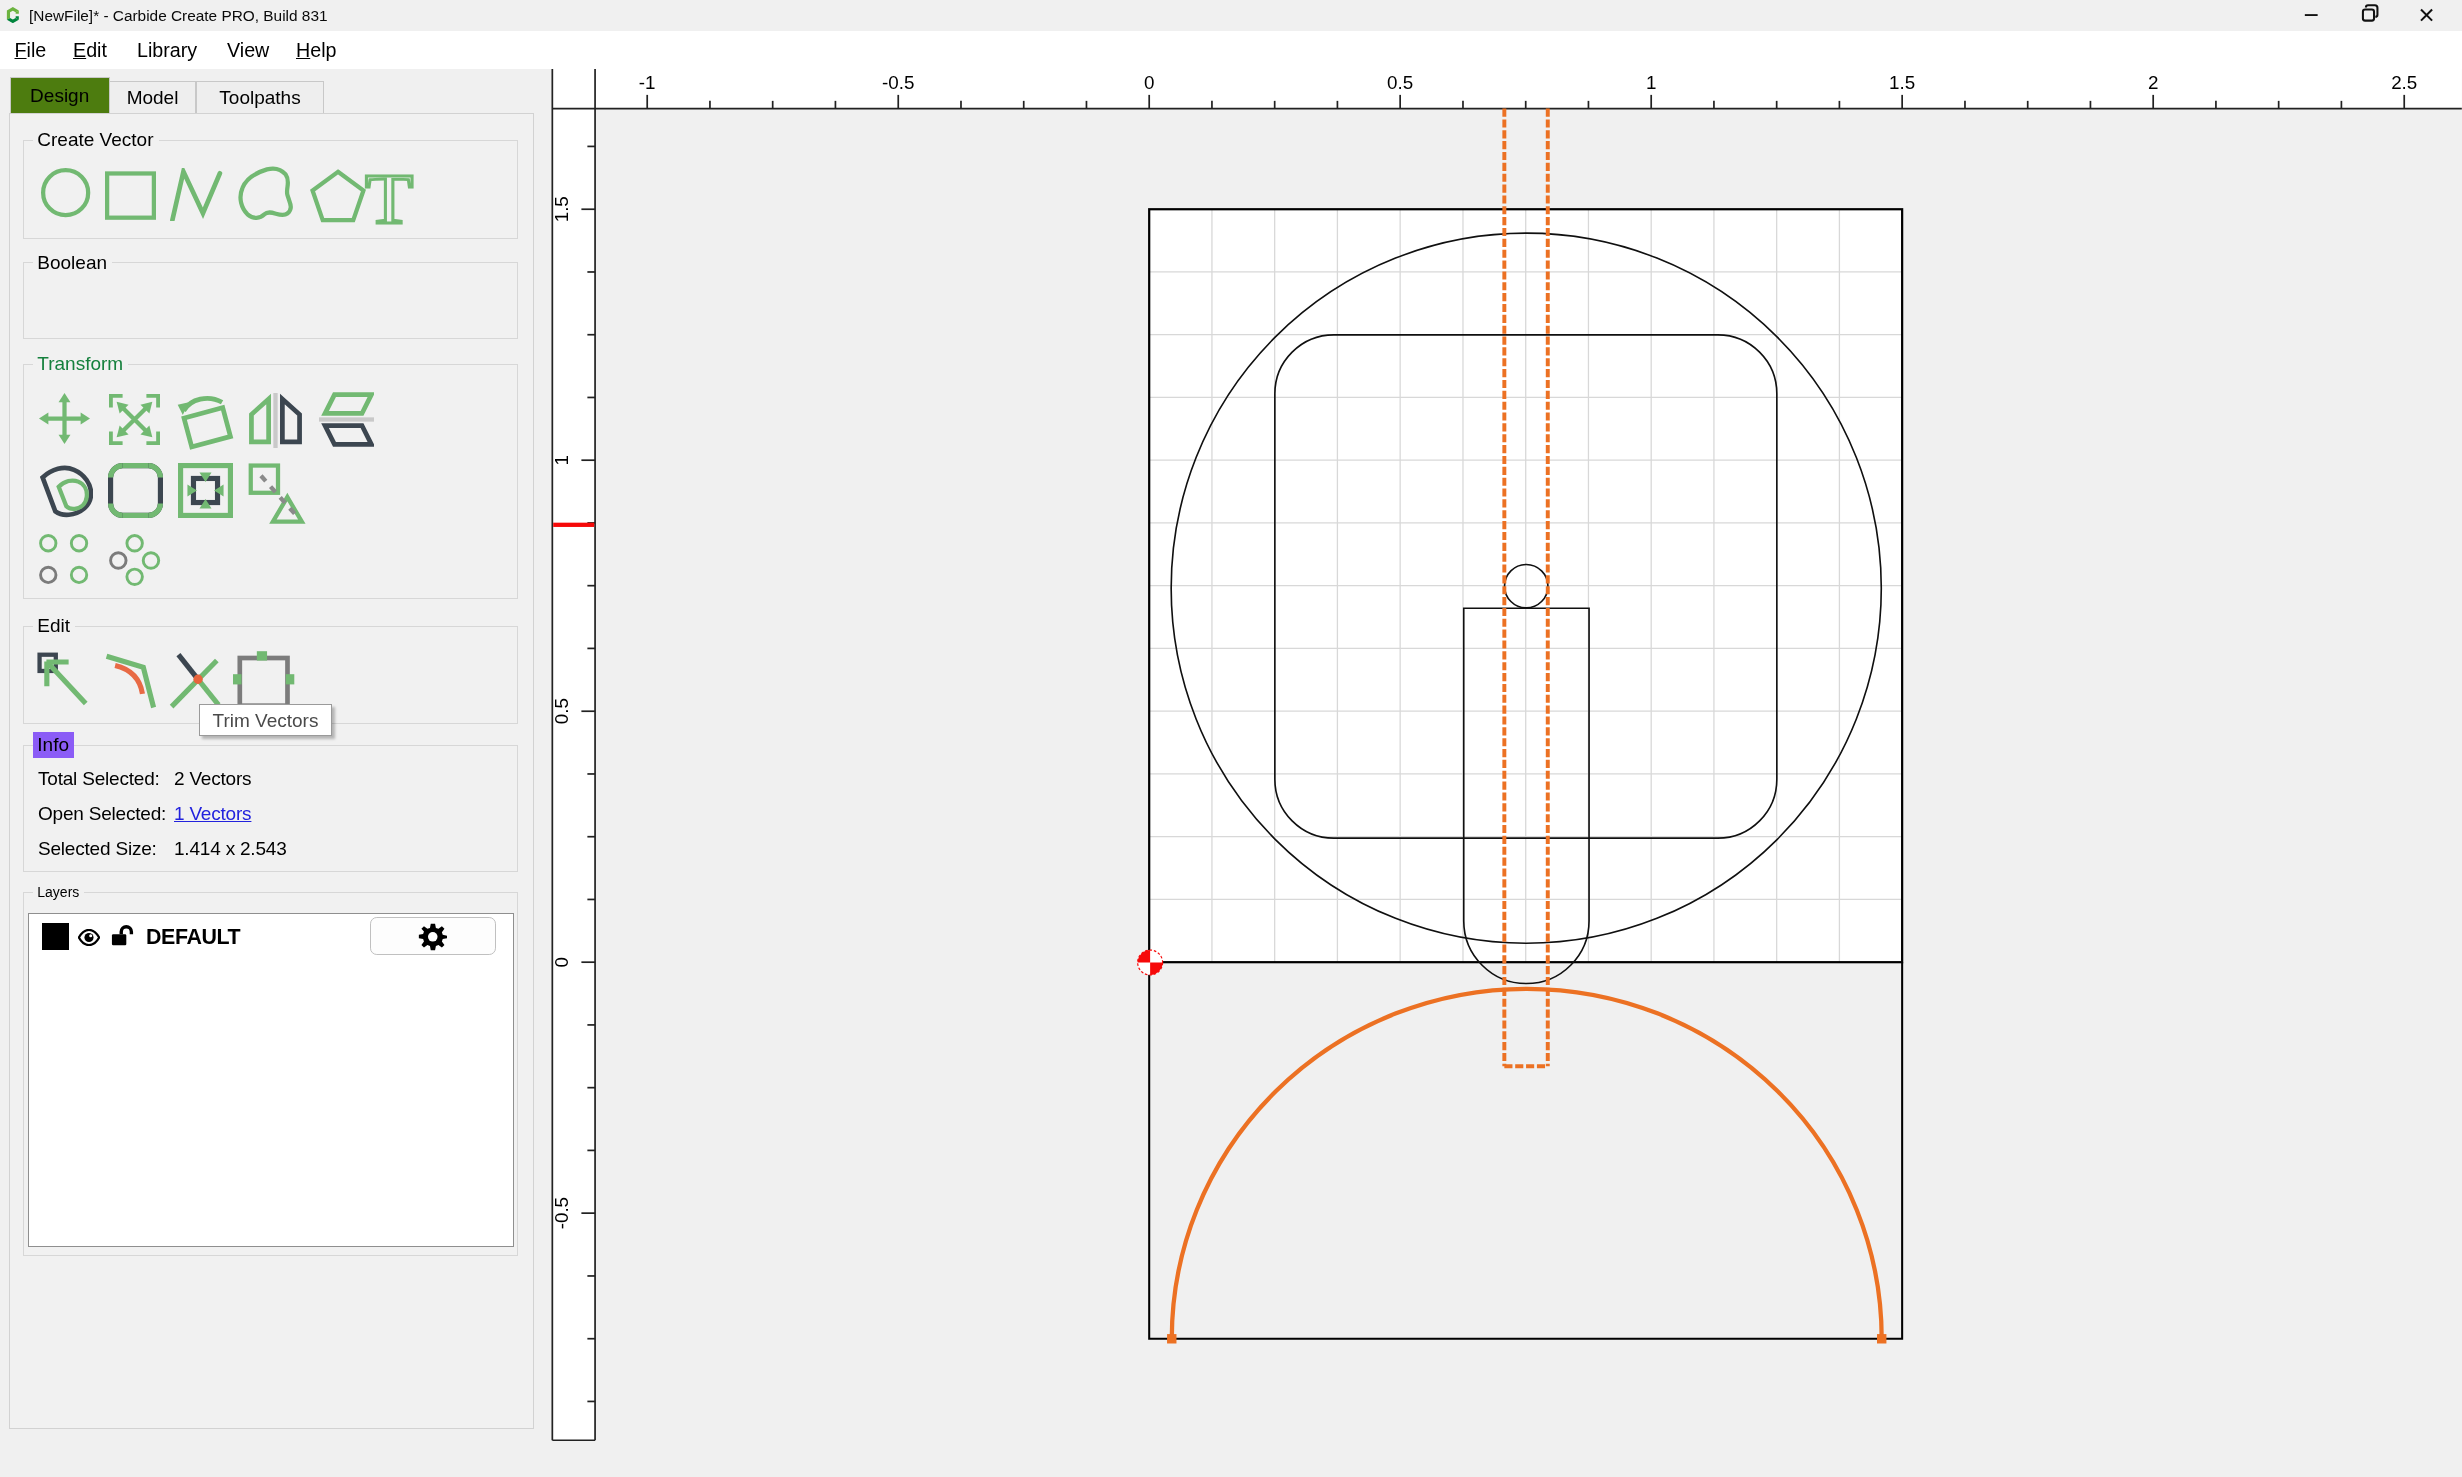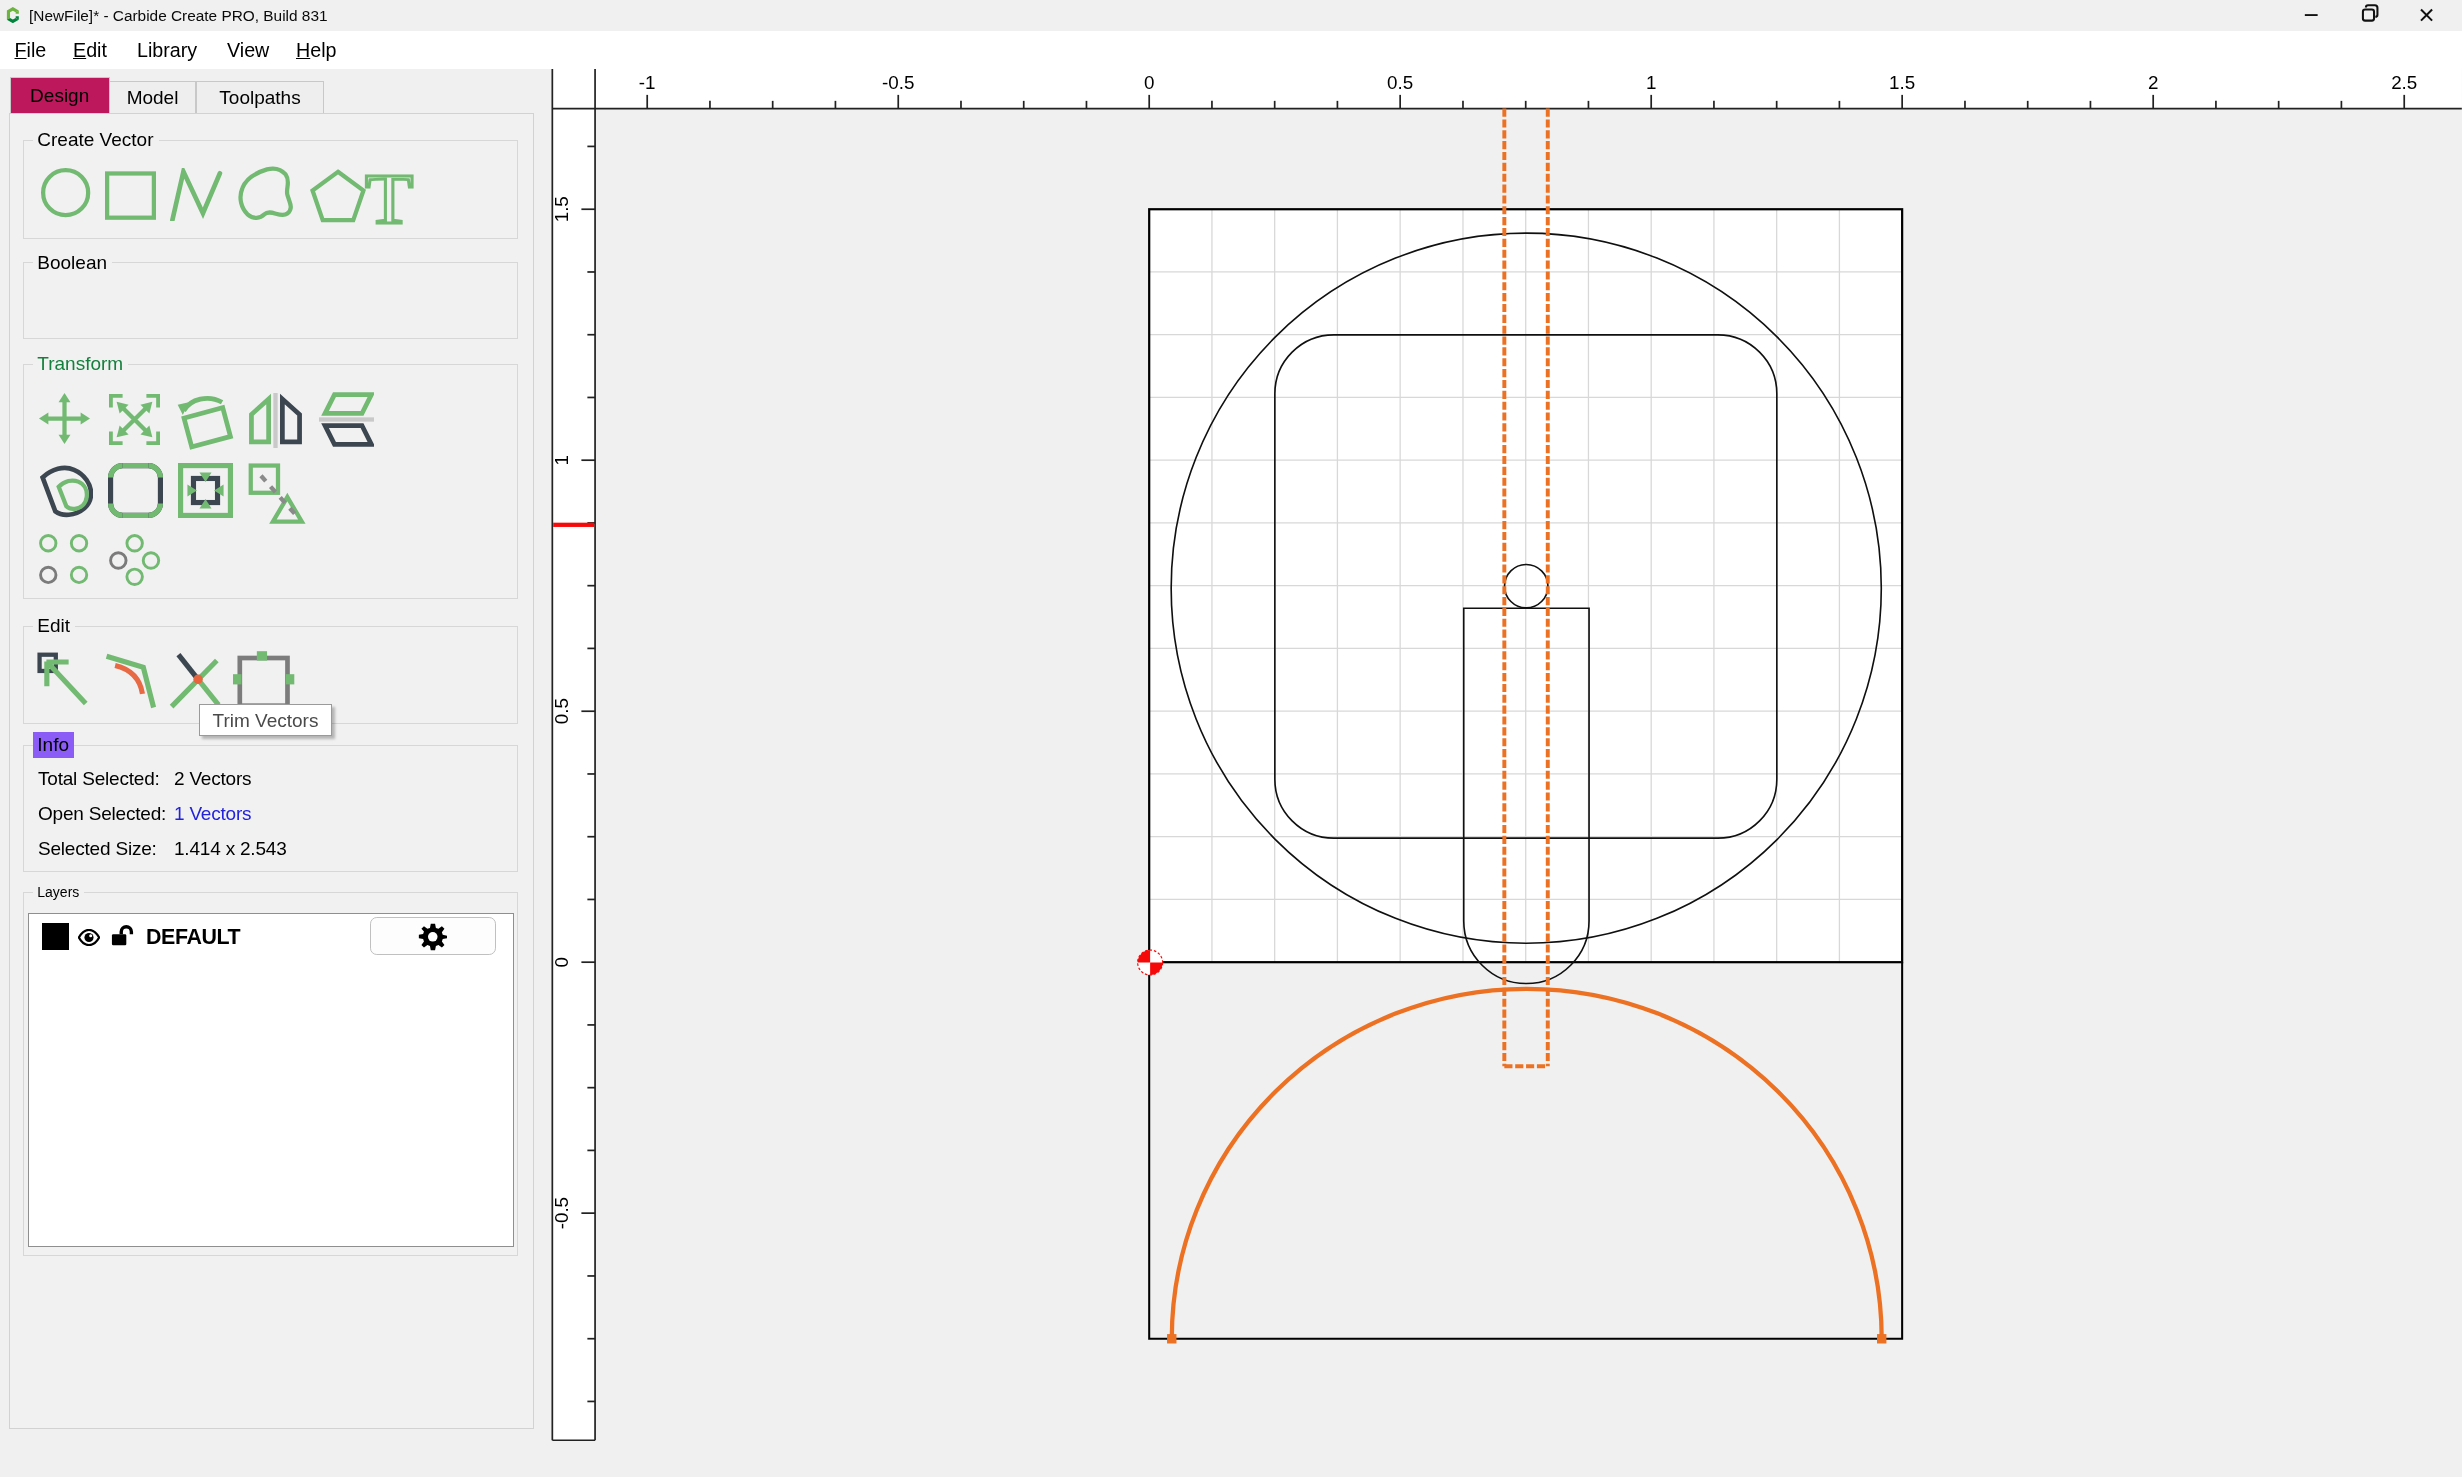--- a/index.html
+++ b/index.html
@@ -150,21 +150,21 @@
   </svg>
 <div class="abs" style="left:0;top:31px;width:2462px;height:38px;background:#ffffff"></div>
 <div class="abs" style="left:14.5px;top:31px;height:28px;line-height:38px;font-size:19.7px;color:#000"><u>F</u>ile</div>
 <div class="abs" style="left:73px;top:31px;height:38px;line-height:38px;font-size:19.7px;color:#000"><u>E</u>dit</div>
 <div class="abs" style="left:137px;top:31px;height:38px;line-height:38px;font-size:19.7px;color:#000">Library</div>
 <div class="abs" style="left:227px;top:31px;height:38px;line-height:38px;font-size:19.7px;color:#000">View</div>
 <div class="abs" style="left:296px;top:31px;height:38px;line-height:38px;font-size:19.7px;color:#000"><u>H</u>elp</div>
 <div class="abs" style="left:9.4px;top:113px;width:525px;height:1316px;border:1.7px solid #d2d2d2;background:#f1f1f1"></div>
 <div class="abs" style="left:109px;top:81px;width:87px;height:32px;border:1.7px solid #c8c8c8;border-bottom:none;background:#eeeeee;text-align:center;font-size:19px;line-height:32.5px">Model</div>
 <div class="abs" style="left:196px;top:81px;width:128px;height:32px;border:1.7px solid #c8c8c8;border-bottom:none;background:#eeeeee;text-align:center;font-size:19px;line-height:32.5px">Toolpaths</div>
-<div class="abs" style="left:9.7px;top:77px;width:100px;height:36px;border:1.7px solid #c8c8c8;border-bottom:none;background:#be185d;text-align:center;font-size:19px;line-height:36px;z-index:2">Design</div>
+<div class="abs" style="left:9.7px;top:77px;width:100px;height:36px;border:1.7px solid #c8c8c8;border-bottom:none;background:#4d7c0f;text-align:center;font-size:19px;line-height:36px;z-index:2">Design</div>
 <div style="position:absolute;left:23px;top:140px;width:495px;height:99px;border:1.7px solid #d7d7d7"></div>
 <div style="position:absolute;left:33px;top:127px;background:#f1f1f1;font-size:19px;color:#000;line-height:26px;padding:0 5.1px 0 4.3px">Create Vector</div>
 <div style="position:absolute;left:23px;top:262px;width:495px;height:77px;border:1.7px solid #d7d7d7"></div>
 <div style="position:absolute;left:33px;top:250px;background:#f1f1f1;font-size:19px;color:#000;line-height:26px;padding:0 5.1px 0 4.3px">Boolean</div>
 <div style="position:absolute;left:23px;top:364px;width:495px;height:235px;border:1.7px solid #d7d7d7"></div>
 <div style="position:absolute;left:33px;top:351px;background:#f1f1f1;font-size:19px;color:#15803d;line-height:26px;padding:0 5.1px 0 4.3px">Transform</div>
 <div style="position:absolute;left:23px;top:626px;width:495px;height:98px;border:1.7px solid #d7d7d7"></div>
 <div style="position:absolute;left:33px;top:613px;background:#f1f1f1;font-size:19px;color:#000;line-height:26px;padding:0 5.1px 0 4.3px">Edit</div>
 <div style="position:absolute;left:23px;top:745px;width:495px;height:127px;border:1.7px solid #d7d7d7"></div>
 <div style="position:absolute;left:33px;top:732px;background:#8b5cf6;font-size:19px;color:#000;line-height:26px;padding:0 5.1px 0 4.3px">Info</div>
@@ -292,21 +292,21 @@
       <rect x="8" y="8" width="56" height="56" fill="none" stroke="#7c7c7c" stroke-width="5.5"></rect>
       <g fill="#72b972">
         <rect x="28" y="0" width="12" height="11"></rect>
         <rect x="0" y="27" width="10" height="12"></rect>
         <rect x="62" y="27" width="10" height="12"></rect>
       </g>
     </svg></div>
 <div class="abs" style="left:38px;top:768px;font-size:19px;letter-spacing:-0.2px;color:#000">Total Selected:</div>
 <div class="abs" style="left:174px;top:768px;font-size:19px;letter-spacing:-0.2px;color:#000">2 Vectors</div>
 <div class="abs" style="left:38px;top:803px;font-size:19px;letter-spacing:-0.2px;color:#000">Open Selected:</div>
-<div class="abs" style="left:174px;top:803px;font-size:19px;letter-spacing:-0.2px;color:#000"><span style="color:#2222dd;">1 Vectors</span></div>
+<div class="abs" style="left:174px;top:803px;font-size:19px;letter-spacing:-0.2px;color:#000"><span style="color:#2222dd;text-decoration:underline">1 Vectors</span></div>
 <div class="abs" style="left:38px;top:838px;font-size:19px;letter-spacing:-0.2px;color:#000">Selected Size:</div>
 <div class="abs" style="left:174px;top:838px;font-size:19px;letter-spacing:-0.2px;color:#000">1.414 x 2.543</div>
 <div class="abs" style="left:28px;top:913px;width:486px;height:334px;border:1.7px solid #8f8f8f;background:#ffffff"></div>
 <div class="abs" style="left:42px;top:923px;width:27px;height:27px;background:#000"></div>
 <div class="abs" style="left:78px;top:929px"><svg width="22" height="17" viewBox="0 0 26 20">
       <path d="M1 10 C5 3 9 1 13 1 C17 1 21 3 25 10 C21 17 17 19 13 19 C9 19 5 17 1 10 Z" fill="none" stroke="#000" stroke-width="2.6"></path>
       <circle cx="13" cy="10" r="5.4" fill="#000"></circle>
       <circle cx="15" cy="8" r="1.8" fill="#fff"></circle>
     </svg></div>
 <div class="abs" style="left:111px;top:925px"><svg width="23" height="22" viewBox="0 0 27 26">

